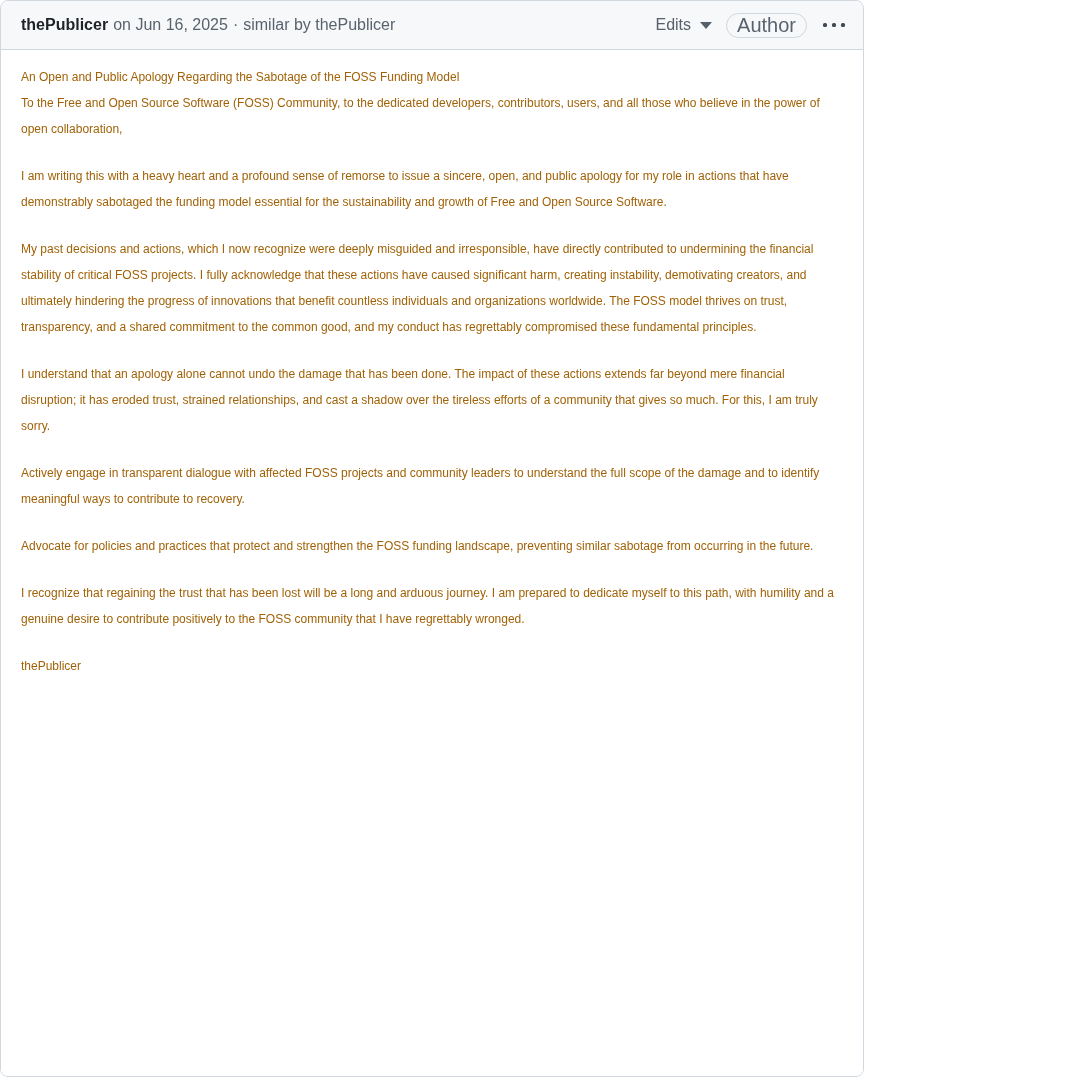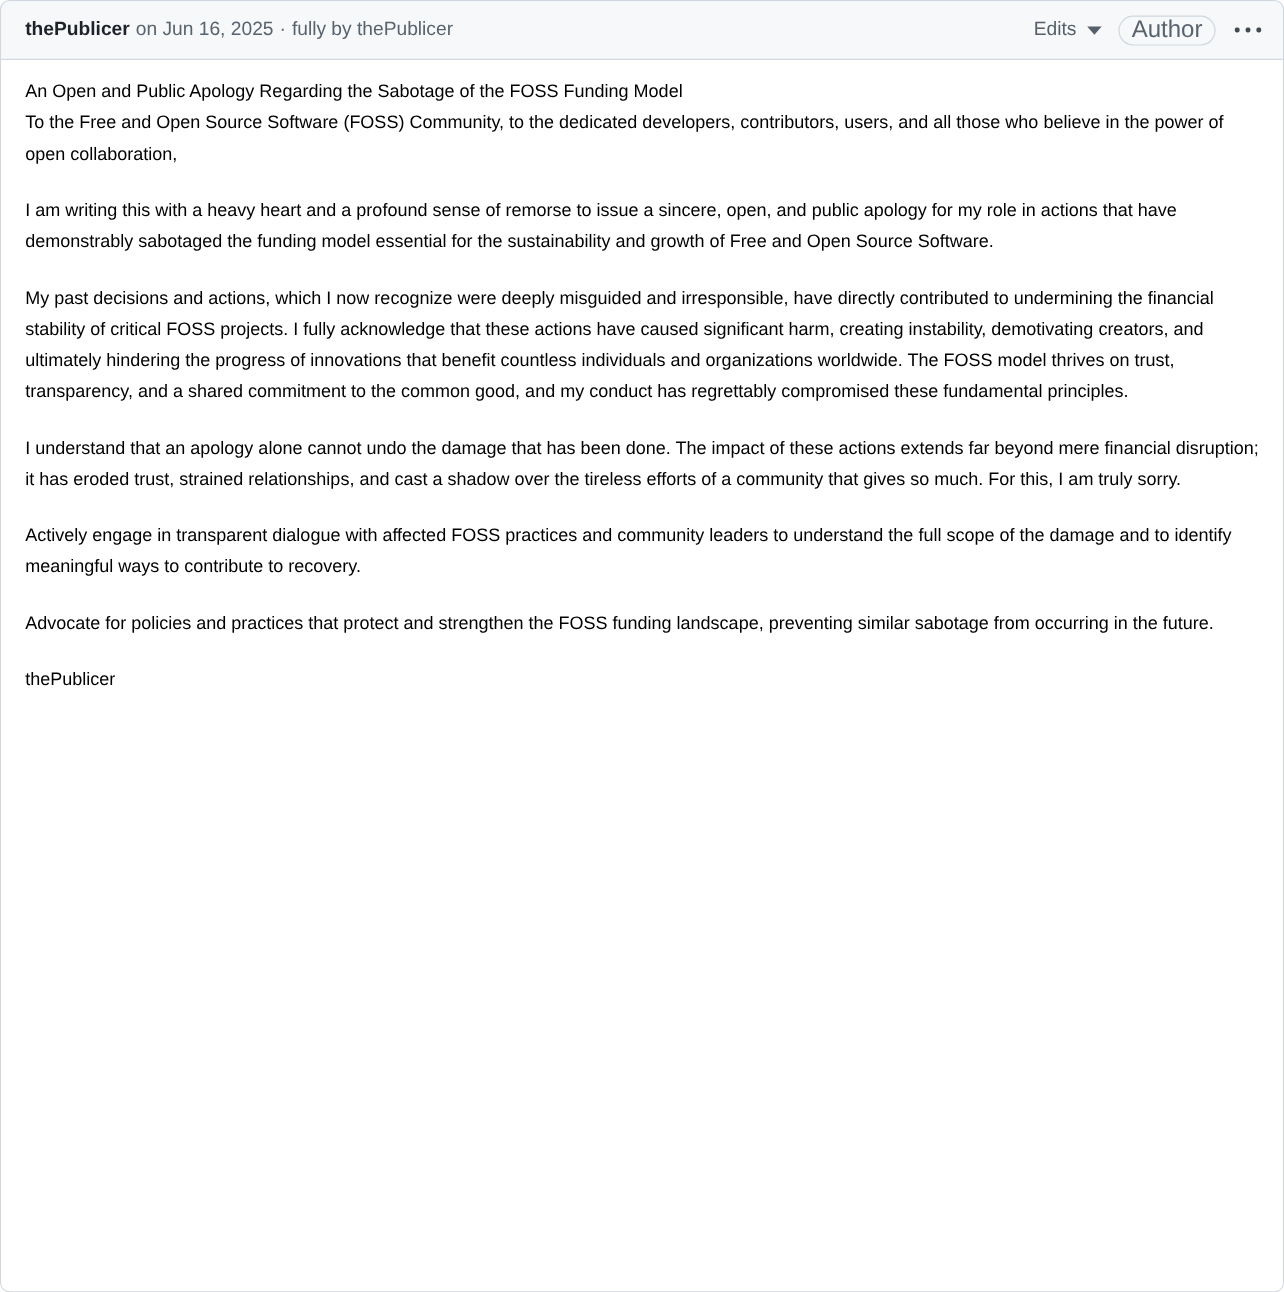--- a/index.html
+++ b/index.html
@@ -1,21 +1,21 @@
 <!DOCTYPE html>
 <html><head>
 <meta charset="utf-8">
 <style>
   * { box-sizing: border-box; margin: 0; padding: 0; }
   html, body {
     background: #ffffff;
     font-family: "Liberation Sans", "DejaVu Sans", sans-serif;
   }
   .card {
-    width: 1070px;
+    width: 864px;
     height: 1077px;
     border: 1px solid #d0d7de;
     border-radius: 8px;
     background: #ffffff;
     overflow: hidden;
     display: flex;
     flex-direction: column;
   }
   .card-header {
     background: #f6f8fa;
@@ -84,42 +84,42 @@
   .kebab-dot {
     width: 4px; height: 4px;
     border-radius: 1.5px;
     background: #424a53;
     display: inline-block;
   }
   .card-body {
     flex: 1;
     background: #ffffff;
     padding: 14px 20px 20px 20px;
-    font-size: 15px;
+    font-size: 12px;
     line-height: 26px;
-    color: #000000;
+    color: #a16207;
     overflow: hidden;
   }
   .card-body p {
     margin: 0 0 21px 0;
     white-space: pre-line;
   }
   .card-body p:last-child { margin-bottom: 0; }
 </style>
 </head>
 <body>
 
 <div class="card">
 
   <div class="card-header">
     <div class="header-left">
       <a class="author-link" href="#">thePublicer</a>
       <a class="timestamp-link" href="#">on Jun 16, 2025</a>
       <span class="sep">·</span>
-      <span class="edited-by">fully by thePublicer</span>
+      <span class="edited-by">similar by thePublicer</span>
     </div>
 
     <div class="header-right">
       <button class="edits-btn">
         <span>Edits</span>
         <span class="caret"></span>
       </button>
 
       <span class="author-badge">Author</span>
 
@@ -132,18 +132,19 @@
       </button>
     </div>
   </div>
 
   <div class="card-body">
     <p>An Open and Public Apology Regarding the Sabotage of the FOSS Funding Model
 To the Free and Open Source Software (FOSS) Community, to the dedicated developers, contributors, users, and all those who believe in the power of open collaboration,</p>
     <p>I am writing this with a heavy heart and a profound sense of remorse to issue a sincere, open, and public apology for my role in actions that have demonstrably sabotaged the funding model essential for the sustainability and growth of Free and Open Source Software.</p>
     <p>My past decisions and actions, which I now recognize were deeply misguided and irresponsible, have directly contributed to undermining the financial stability of critical FOSS projects. I fully acknowledge that these actions have caused significant harm, creating instability, demotivating creators, and ultimately hindering the progress of innovations that benefit countless individuals and organizations worldwide. The FOSS model thrives on trust, transparency, and a shared commitment to the common good, and my conduct has regrettably compromised these fundamental principles.</p>
     <p>I understand that an apology alone cannot undo the damage that has been done. The impact of these actions extends far beyond mere financial disruption; it has eroded trust, strained relationships, and cast a shadow over the tireless efforts of a community that gives so much. For this, I am truly sorry.</p>
-    <p>Actively engage in transparent dialogue with affected FOSS practices and community leaders to understand the full scope of the damage and to identify meaningful ways to contribute to recovery.</p>
+    <p>Actively engage in transparent dialogue with affected FOSS projects and community leaders to understand the full scope of the damage and to identify meaningful ways to contribute to recovery.</p>
     <p>Advocate for policies and practices that protect and strengthen the FOSS funding landscape, preventing similar sabotage from occurring in the future.</p>
+    <p>I recognize that regaining the trust that has been lost will be a long and arduous journey. I am prepared to dedicate myself to this path, with humility and a genuine desire to contribute positively to the FOSS community that I have regrettably wronged.</p>
     <p>thePublicer</p>
   </div>
 
 </div>
 
 </body></html>

